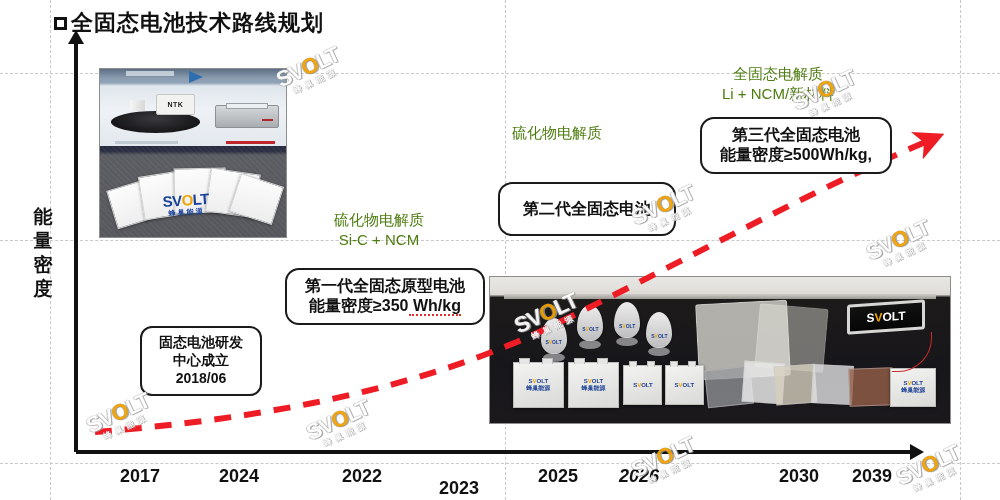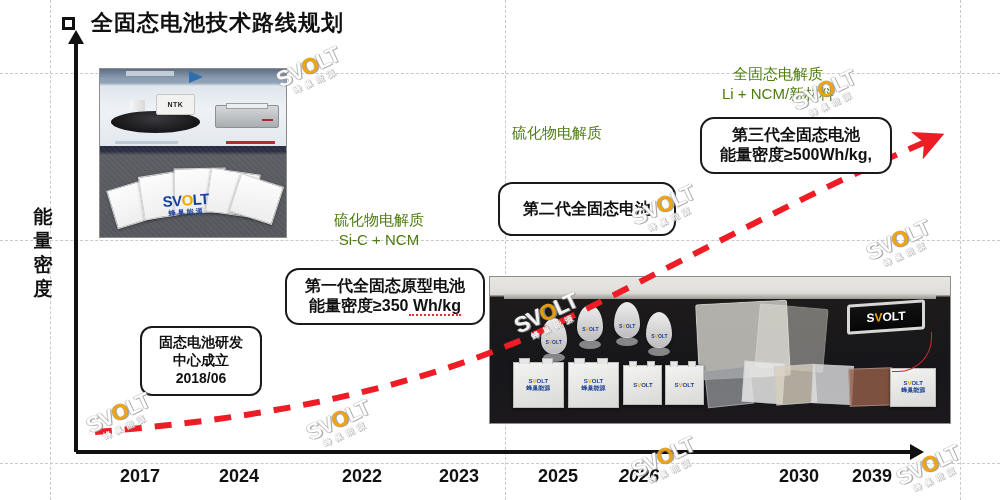--- a/index.html
+++ b/index.html
@@ -12,22 +12,22 @@
   }
   #stage { position:absolute; inset:0; width:1000px; height:500px; }
 
   
   .guide { position:absolute; pointer-events:none; }
   .guide.v { top:0; height:500px; width:0; border-left:1px dashed #c9c9c9; }
   .guide.h { left:0; width:1000px; height:0; border-top:1px dashed #c9c9c9; }
 
   
   #title-row {
-    position:absolute; left:62px; top:8px;
-    display:flex; align-items:center; gap:16px;justify-content:space-between;
+    position:absolute; left:54px; top:8px;
+    display:flex; align-items:center; gap:4px;justify-content:space-between;
   }
   #title-bullet {
     width:13px; height:13px;
     border:3px solid #111; background:transparent;
     display:inline-block;
   }
   #title-text {
     font-size:22px; font-weight:bold; color:#111;
     letter-spacing:1px; white-space:nowrap;
   }
@@ -334,21 +334,21 @@
   <div id="y-axis-label">
       <span>能</span>
       <span>量</span>
       <span>密</span>
       <span>度</span>
     </div>
   <div id="xticks">
       <div class="xtick" style="left: 140px;">2017</div>
       <div class="xtick" style="left: 239px;">2024</div>
       <div class="xtick" style="left: 362px;">2022</div>
-      <div class="xtick" style="left: 459px;">2023</div>
+      <div class="xtick" style="left: 459px; margin-top: 12px;">2023</div>
       <div class="xtick" style="left: 558px;">2025</div>
       <div class="xtick" style="left: 639px; font-style: italic;">2026</div>
       <div class="xtick" style="left: 799px;">2030</div>
       <div class="xtick" style="left: 872px;">2039</div>
     </div>
 
   <div class="photo" id="photo-left">
     <div id="pl-top">
       <div id="pl-topband">
         <div class="tb-tag"></div>

